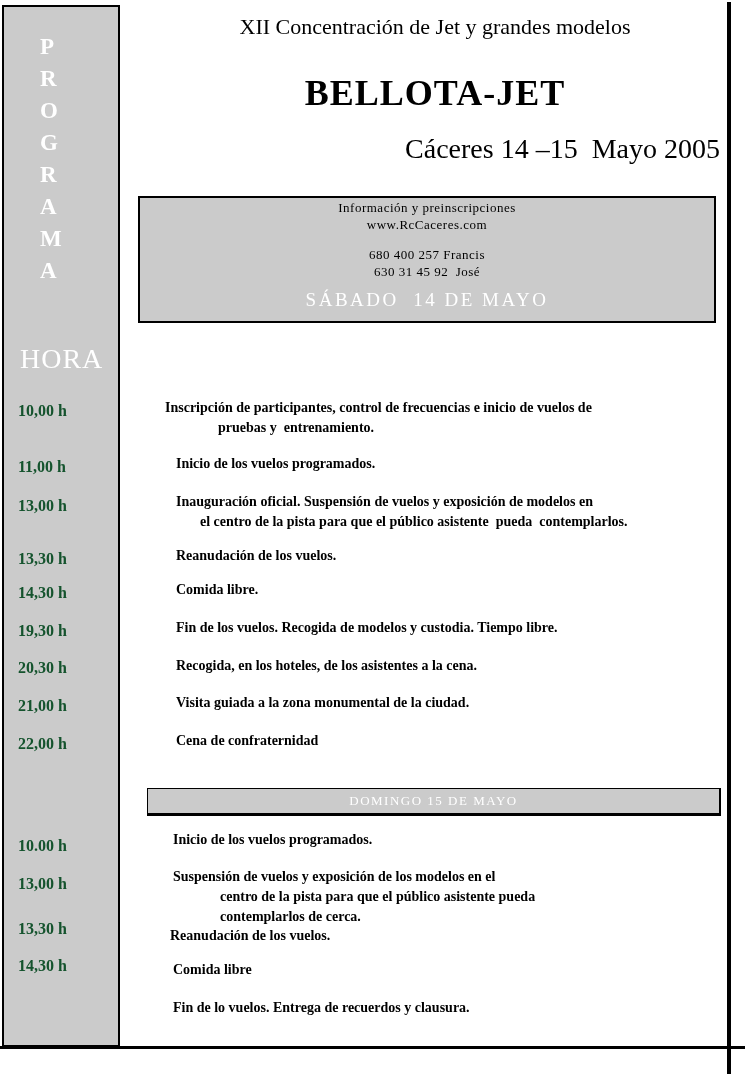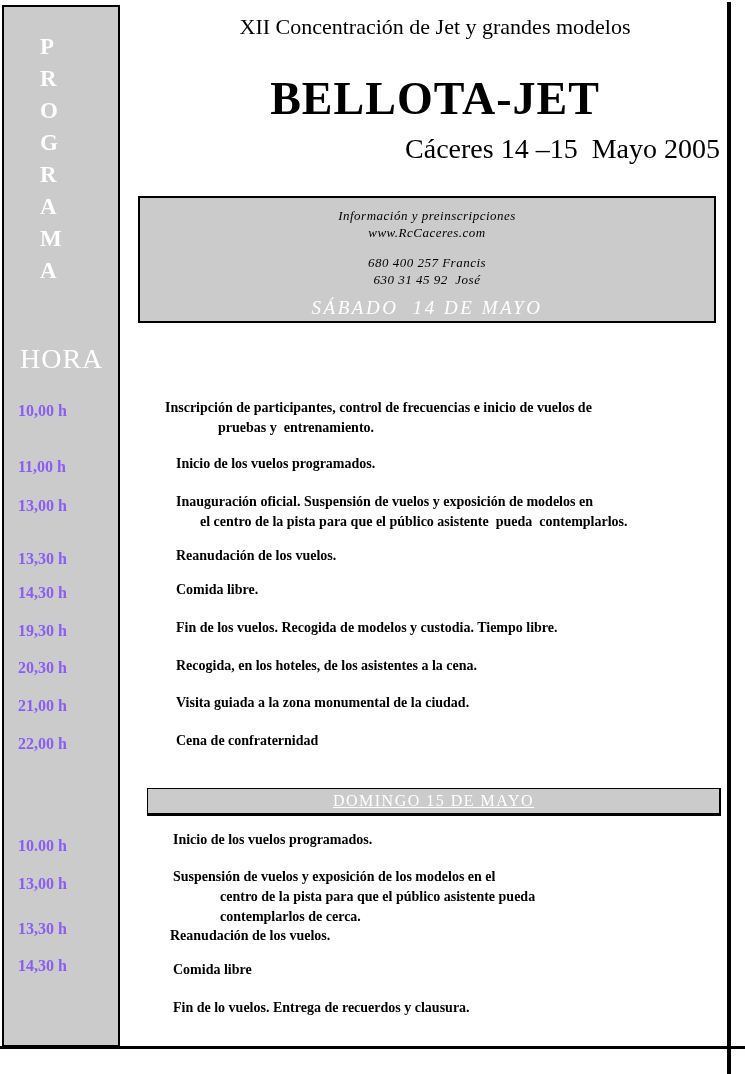--- a/index.html
+++ b/index.html
@@ -17,45 +17,45 @@
     position:absolute; left:2px; top:5px; width:118px; height:1042px;
     background:#cbcbcb; border:2px solid #000;
   }
   .prog-letters { position:absolute; top:24px; left:36px; }
   .prog-letter { color:#fff; font-weight:bold; font-size:23px; line-height:32px; }
   .hora {
     position:absolute; top:336px; left:16px; color:#fff;
     font-size:28px; letter-spacing:1px; white-space:pre;
   }
   .time {
-    position:absolute; left:18px; color:#8b5cf6; font-weight:bold;
+    position:absolute; left:18px; color:#14532d; font-weight:bold;
     font-size:16px; white-space:pre;
   }
 
   
   .title { position:absolute; top:14px; left:150px; width:570px; text-align:center; font-size:22px; white-space:pre; }
-  .event-name { position:absolute; top:72px; left:150px; width:570px; text-align:center; font-size:46px; font-weight:bold; letter-spacing:1px; white-space:pre; }
+  .event-name { position:absolute; top:72px; left:150px; width:570px; text-align:center; font-size:36px; font-weight:bold; letter-spacing:1px; white-space:pre; }
   .event-dates { position:absolute; top:133px; left:150px; width:570px; text-align:right; font-size:28px; white-space:pre; }
 
   
   .info-box {
     position:absolute; left:138px; top:196px; width:578px; height:127px;
-    background:#cbcbcb; border:2px solid #000; text-align:center; padding-top:9px;font-style:italic;
+    background:#cbcbcb; border:2px solid #000; text-align:center; padding-top:1px;
   }
   .info-small { font-size:13px; line-height:17px; letter-spacing:0.5px; white-space:pre; }
   .info-gap { height:13px; }
   .day-header-sat {
     margin-top:9px; color:#fff; font-size:19px; letter-spacing:2.5px; white-space:pre;
   }
 
   
   .dom-bar {
     position:absolute; left:147px; top:788px; width:574px; height:28px;
     background:#cbcbcb; border:1px solid #000; border-right:2px solid #000; border-bottom:3px solid #000;
-    color:#fff; text-align:center; font-size:16px; letter-spacing:1.5px; line-height:24px; white-space:pre;text-decoration:underline;
+    color:#fff; text-align:center; font-size:13px; letter-spacing:1.5px; line-height:24px; white-space:pre;
   }
 
   
   .sched-line {
     position:absolute; font-size:14px; font-weight:bold; white-space:pre; color:#000;
   }
 </style>
 </head>
 <body>
 

